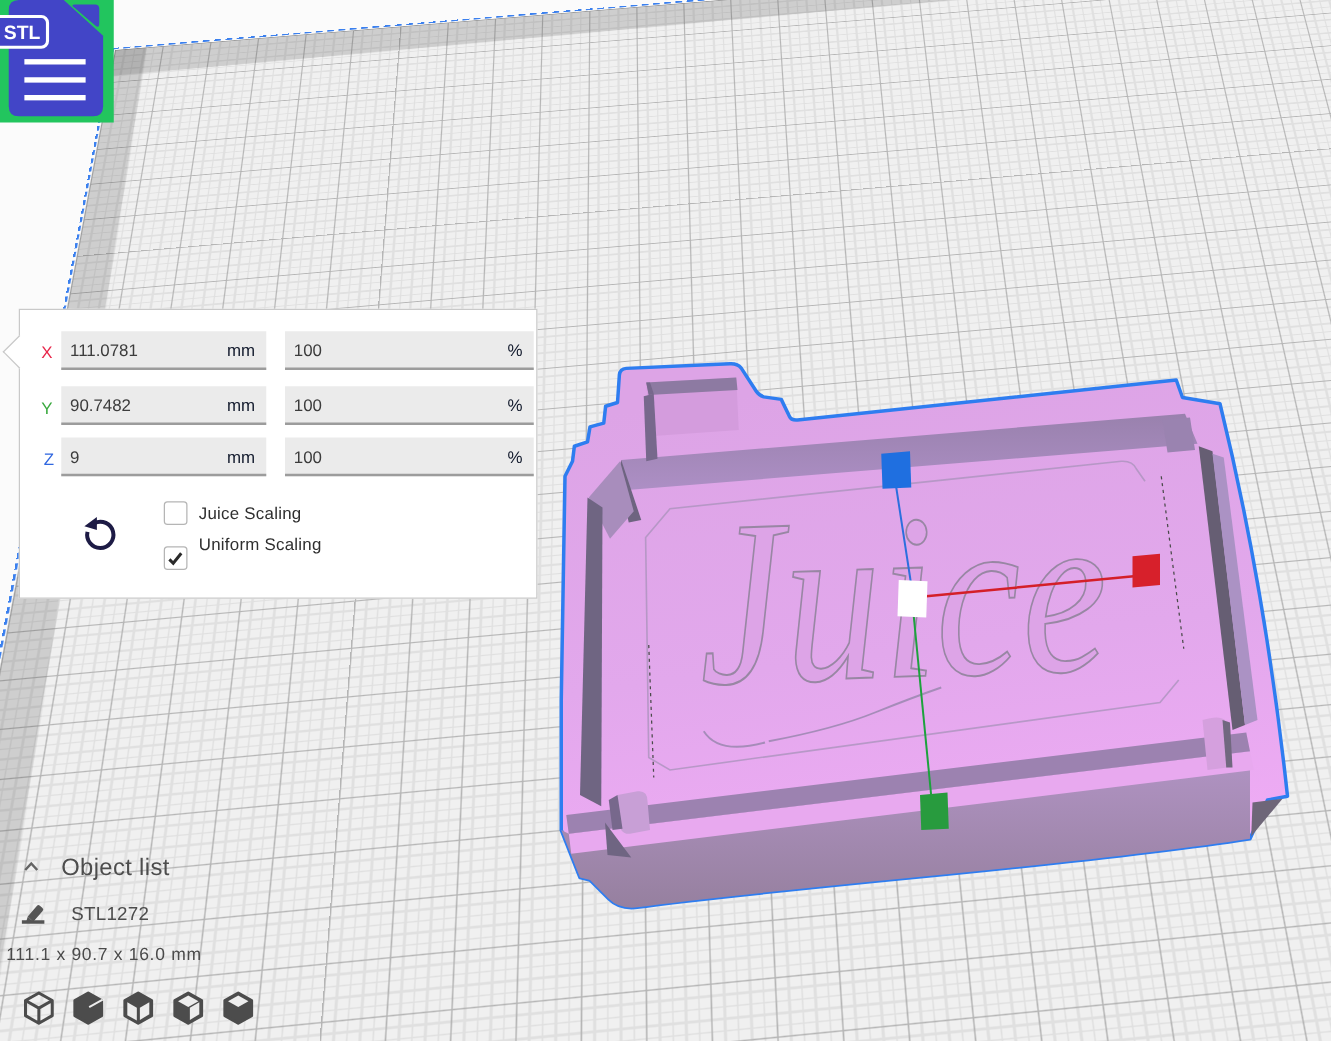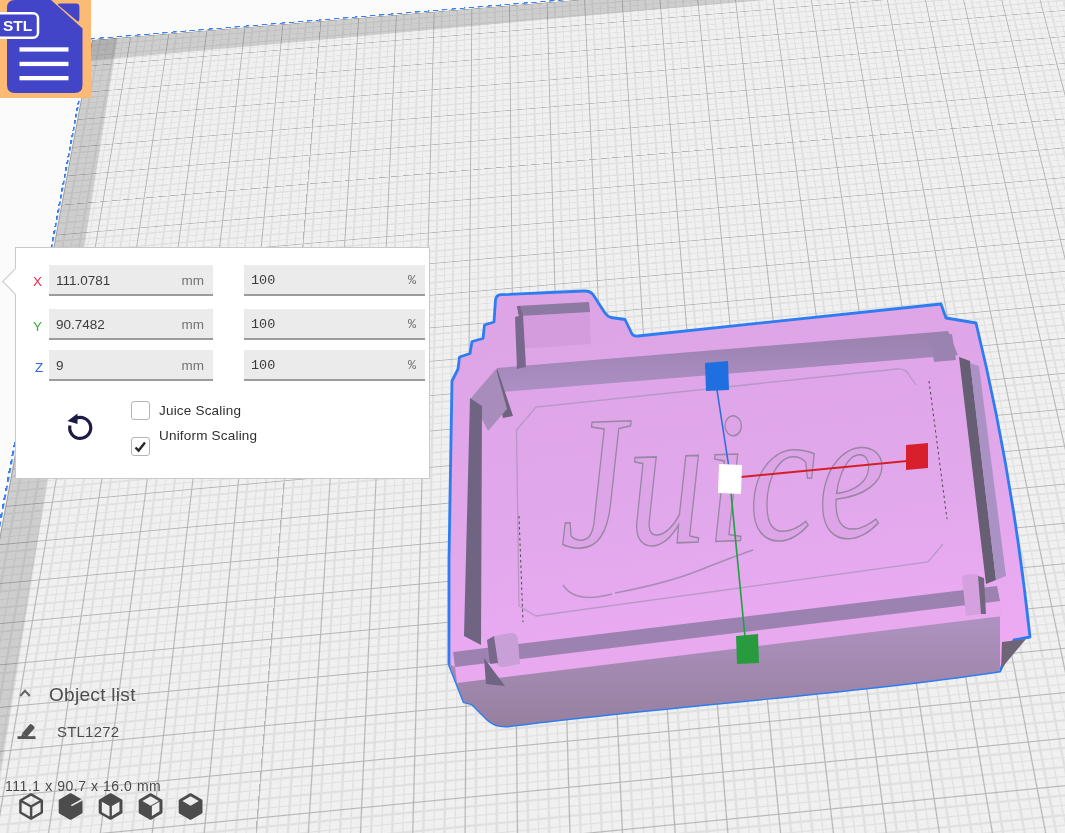--- a/index.html
+++ b/index.html
@@ -15,37 +15,37 @@
     repeating-linear-gradient(to bottom, #b5b5b5 0 1px, transparent 1px 42px),
     repeating-linear-gradient(to right, #e0e0e0 0 1.5px, transparent 1.5px 8.4px),
     repeating-linear-gradient(to bottom, #e0e0e0 0 1.5px, transparent 1.5px 8.4px);
 }
 .bandTop{position:absolute;left:0;top:0;width:100%;height:34px;background:rgba(30,30,30,0.16);clip-path:polygon(0 0,100% 0,100% 62%,0 100%);}
 .bandLeft{position:absolute;left:0;top:0;width:40px;height:100%;background:rgba(30,30,30,0.16);clip-path:polygon(0 0,70% 0,100% 100%,0 100%);}
 .edge{position:absolute;left:-3px;top:-3px;right:-3px;bottom:-3px;
   border-top:2.5px dashed #3b80ee;border-left:2.5px dashed #3b80ee;}
 
 
-.stlTile{position:absolute;left:0;top:0;width:91px;height:98px;background:#fdba74;}
+.stlTile{position:absolute;left:0;top:0;width:91px;height:98px;background:#22c55e;}
 
 
 .panel{position:absolute;left:15px;top:247px;width:415px;height:232px;background:#fff;
   border:1px solid #c9c9c9;box-sizing:border-box;}
 .notch{position:absolute;left:-10px;top:24px;width:18px;height:18px;background:#fff;
   border-left:1px solid #c9c9c9;border-bottom:1px solid #c9c9c9;transform:rotate(45deg);}
 .axis{position:absolute;font-size:13.5px;}
 .ax{color:#e8274b;left:17px;top:26px;}
 .ay{color:#3aa93f;left:17px;top:71px;}
 .az{color:#3067e0;left:19px;top:112px;}
 .field{position:absolute;background:#ebebeb;border-bottom:2px solid #9c9c9c;width:164px;height:29px;
   font-size:13.5px;color:#3c3c3c;}
 .field .val{position:absolute;left:7px;top:8px;}
-.field .unit{position:absolute;right:9px;top:8px;color:#737373;}
+.field .unit{position:absolute;right:9px;top:8px;color:#0f172a;}
 .f1{left:33px;}
-.f2{left:228px;width:181px;font-family:Liberation Mono, monospace;}
+.f2{left:212px;width:199px;}
 .r1{top:17px;}
 .r2{top:61px;text-align:center;}
 .r3{top:102px;}
 .cb{position:absolute;left:115px;width:17px;height:17px;background:#fff;border:1.5px solid #b5b5b5;border-radius:3px;}
 .cb1{top:153px;}
 .cb2{top:189px;}
 .cbl{position:absolute;left:143px;font-size:13.5px;letter-spacing:0.2px;color:#2f2f2f;}
 </style>
 </head>
 <body>
@@ -205,21 +205,21 @@
   <div style="position:absolute;left:35px;top:0;font-size:19px;letter-spacing:0.3px;color:#4d4d4d;white-space:nowrap;">Object list</div>
 </div>
 <div style="position:absolute;left:18px;top:722px;">
   <svg width="24" height="24" viewBox="0 0 24 24" style="position:absolute;left:-2px;top:-4px;">
     <path d="M6.2 15.2 L13.6 6.6 Q14.6 5.4 15.9 6.5 L18.0 8.4 Q19.2 9.5 18.1 10.7 L10.6 19.3 Z" fill="#555"></path>
     <path d="M6.2 15.2 L10.6 19.3 L4.6 20.4 Z" fill="#555"></path>
     <rect x="1.5" y="18.2" width="18" height="2.8" fill="#555"></rect>
   </svg>
   <div style="position:absolute;left:39px;top:1px;font-size:15px;letter-spacing:0.2px;color:#4d4d4d;white-space:nowrap;">STL1272</div>
 </div>
-<div style="position:absolute;left:5px;top:755px;font-size:14px;letter-spacing:0.55px;color:#4a4a4a;white-space:nowrap;margin-top:23px;">111.1 x 90.7 x 16.0 mm</div>
+<div style="position:absolute;left:5px;top:755px;font-size:14px;letter-spacing:0.55px;color:#4a4a4a;white-space:nowrap;">111.1 x 90.7 x 16.0 mm</div>
 
 <svg width="220" height="40" viewBox="0 0 220 40" style="position:absolute;left:16px;top:791px;">
   <g transform="translate(3,2) scale(0.93)">
     <path d="M13 1.5 L24.5 8 L24.5 21 L13 27.5 L1.5 21 L1.5 8 Z M1.5 8 L13 14.5 L24.5 8 M13 14.5 L13 27.5" fill="none" stroke="#4c4c4c" stroke-width="2.6" stroke-linejoin="round"></path>
   </g>
   <g transform="translate(42.5,2) scale(0.93)">
     <path d="M13 1.5 L24.5 8 L24.5 21 L13 27.5 L1.5 21 L1.5 8 Z" fill="#4c4c4c" stroke="#4c4c4c" stroke-width="2.6" stroke-linejoin="round"></path>
     <path d="M13.8 13.6 L25.4 7.2" stroke="#ededed" stroke-width="1.7" fill="none"></path>
   </g>
   <g transform="translate(82.5,2) scale(0.93)">

